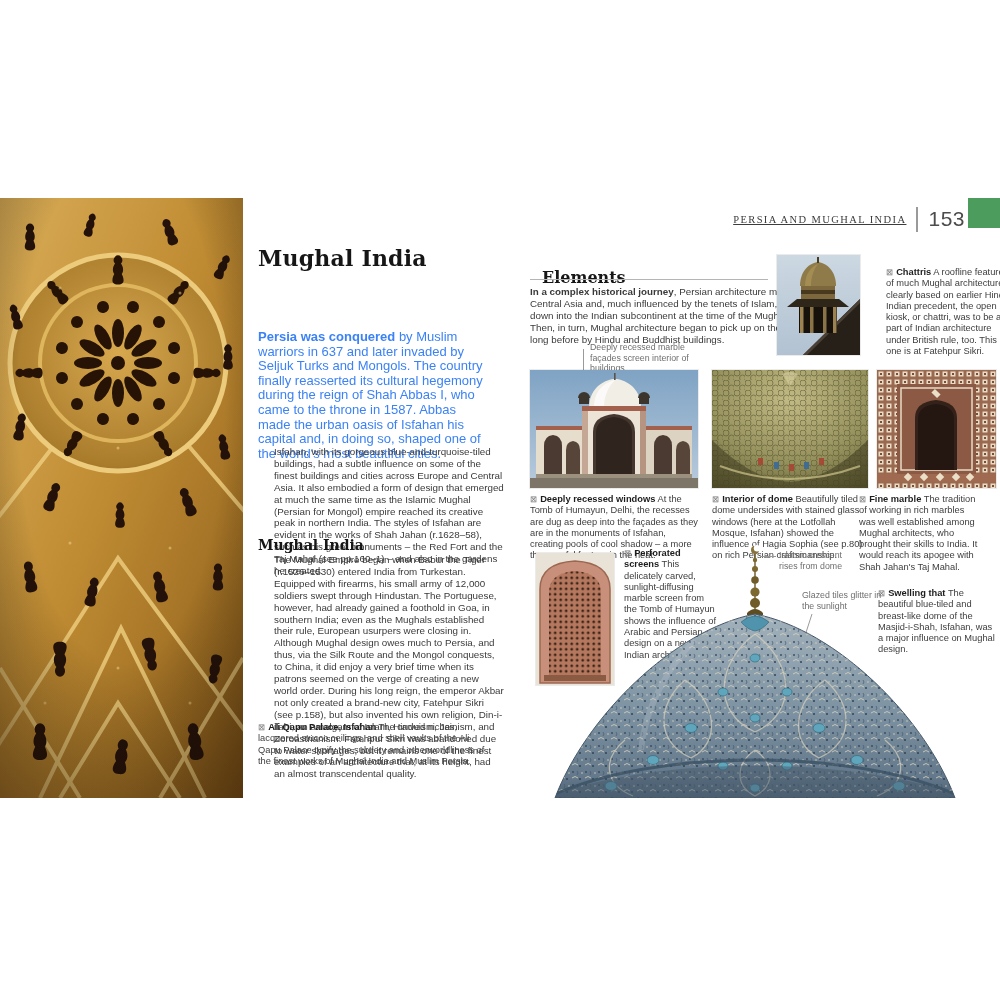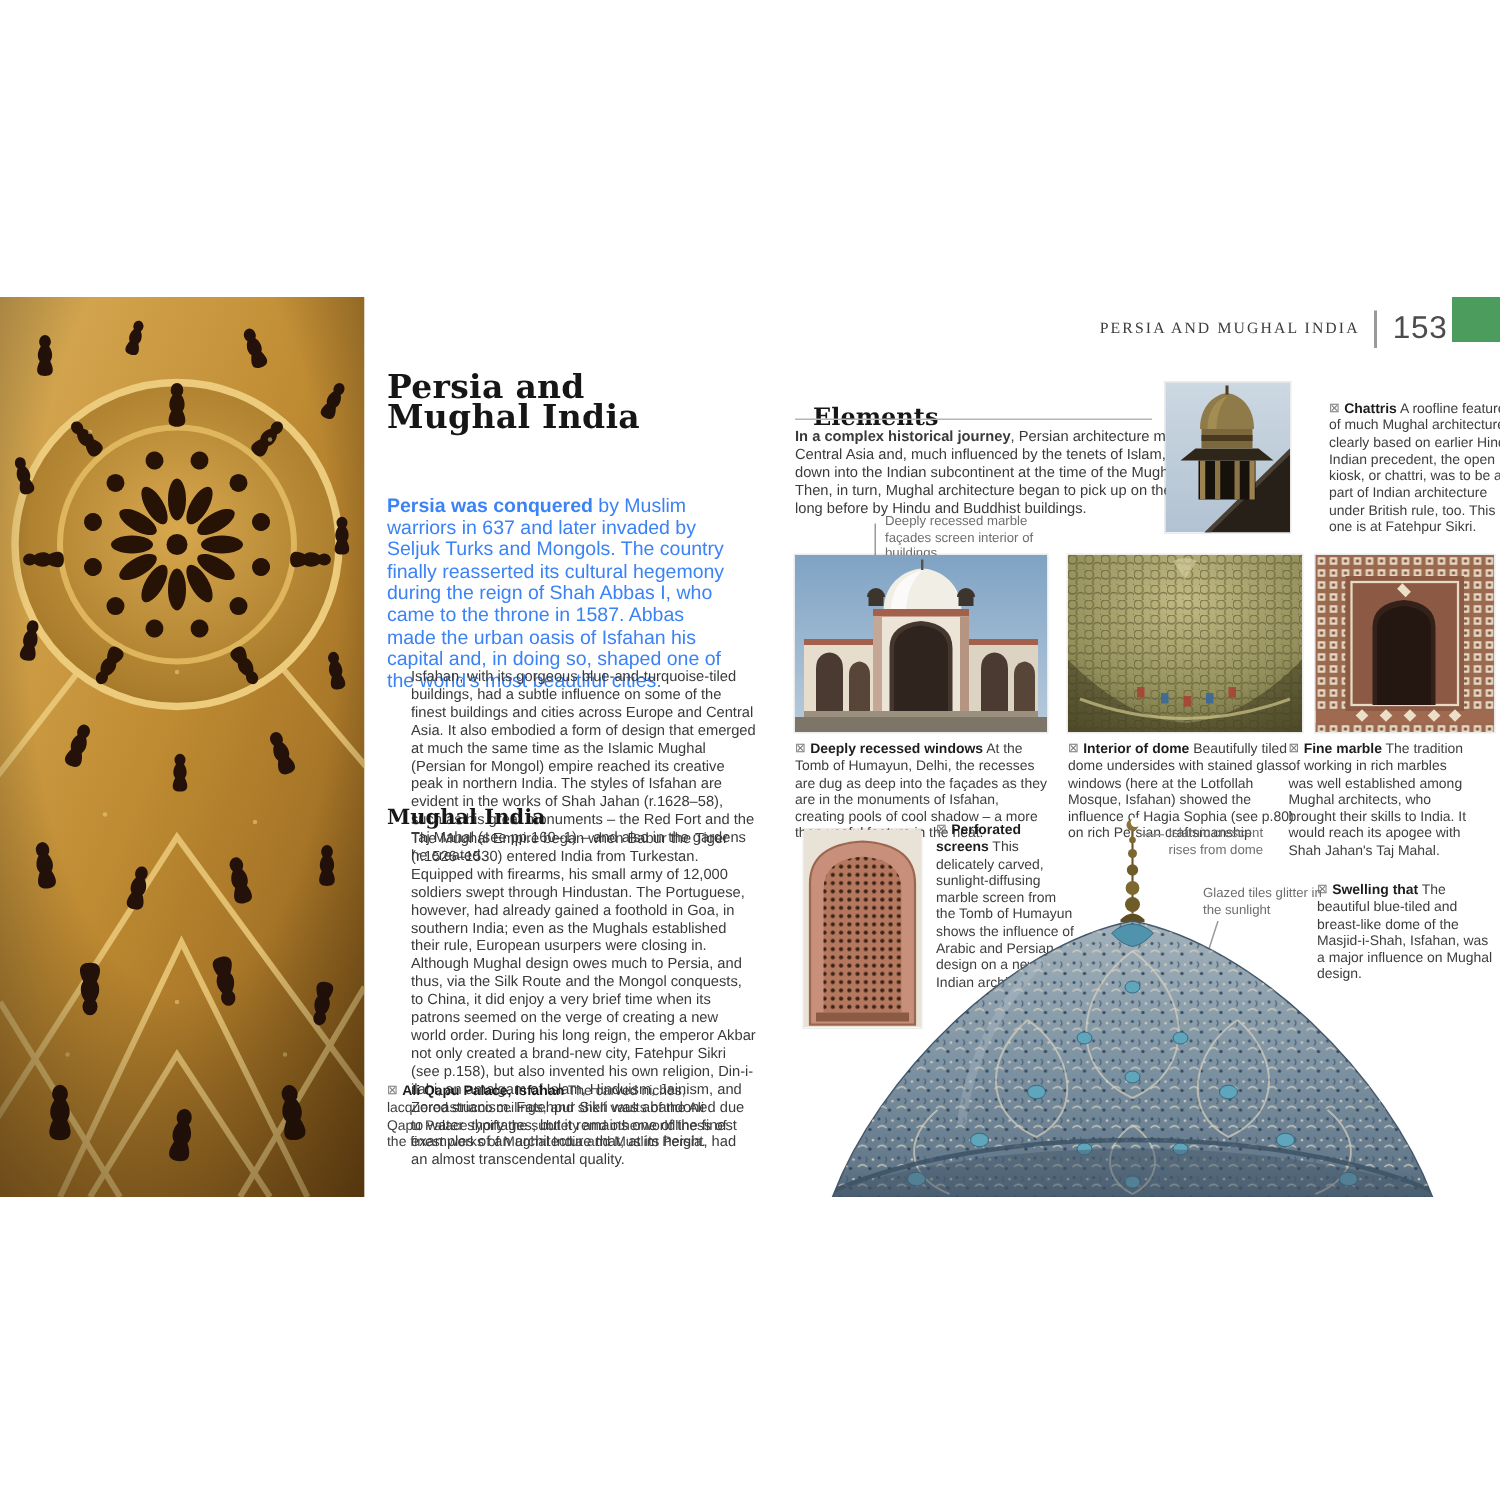--- a/index.html
+++ b/index.html
@@ -1,21 +1,21 @@
 <!DOCTYPE html>
 <html><head>
 <meta charset="utf-8">
 <style>
   html,body{margin:0;padding:0;background:#ffffff;}
   .screen{position:relative;width:1000px;height:1000px;background:#ffffff;overflow:hidden;
           font-family:"Liberation Sans",sans-serif;color:#333;}
   .abs{position:absolute;}
   
   .hdr{top:203px;left:560px;width:405px;height:32px;display:flex;justify-content:flex-end;align-items:center;gap:10px;}
-  .hdr-title{font-family:"Liberation Serif",serif;font-size:10.5px;letter-spacing:1.4px;color:#3c3c3c;}
+  .hdr-title{font-family:"Liberation Serif",serif;font-size:10.5px;letter-spacing:1.4px;color:#3c3c3c;text-decoration:underline;}
   .hdr-bar{width:2px;height:25px;background:#9a9a9a;}
   .hdr-num{font-size:21px;color:#4c4c4c;letter-spacing:.5px;}
   .tab{top:198px;left:968px;width:32px;height:30px;}
   
   .title{top:248px;left:258px;width:235px;font-family:"DejaVu Serif","Liberation Serif",serif;
          font-weight:bold;font-size:22px;line-height:20px;color:#161616;letter-spacing:.2px;}
   .rule{height:1px;background:#b5b5b5;}
   .date{top:312px;left:258px;width:228px;font-size:9px;font-weight:bold;color:#2e2e2e;
         border-top:1px solid #b5b5b5;border-bottom:1px solid #b5b5b5;padding:3px 0 4px 0;}
   .lead{top:330px;left:258px;width:233px;font-family:Liberation Sans, sans-serif;font-size:13px;
@@ -161,21 +161,20 @@
   </div>
 
   <div class="abs hdr">
     <span class="hdr-title">PERSIA AND MUGHAL INDIA</span>
     <span class="hdr-bar"></span>
     <span class="hdr-num">153</span>
   </div>
   <div class="abs tab" style="background:#4c9c5e;"></div>
 
   <div class="abs title">
-    <div>Persia and</div>
     <div>Mughal India</div>
   </div>
 
 
   <p class="abs lead" style="margin:0;"><b>Persia was conquered</b><span> by Muslim warriors in 637 and later invaded by Seljuk Turks and Mongols. The country finally reasserted its cultural hegemony during the reign of Shah Abbas I, who came to the throne in 1587. Abbas made the urban oasis of Isfahan his capital and, in doing so, shaped one of the world's most beautiful cities.</span></p>
 
   <p class="abs bodytxt p2" style="margin:0;">Isfahan, with its gorgeous blue-and-turquoise-tiled buildings, had a subtle influence on some of the finest buildings and cities across Europe and Central Asia. It also embodied a form of design that emerged at much the same time as the Islamic Mughal (Persian for Mongol) empire reached its creative peak in northern India. The styles of Isfahan are evident in the works of Shah Jahan (r.1628–58), such as his great monuments – the Red Fort and the Taj Mahal (see pp.160–1) – and also in the gardens he created.</p>
 
   <h3 class="abs h-mughal" style="margin:0;">Mughal India</h3>
 

